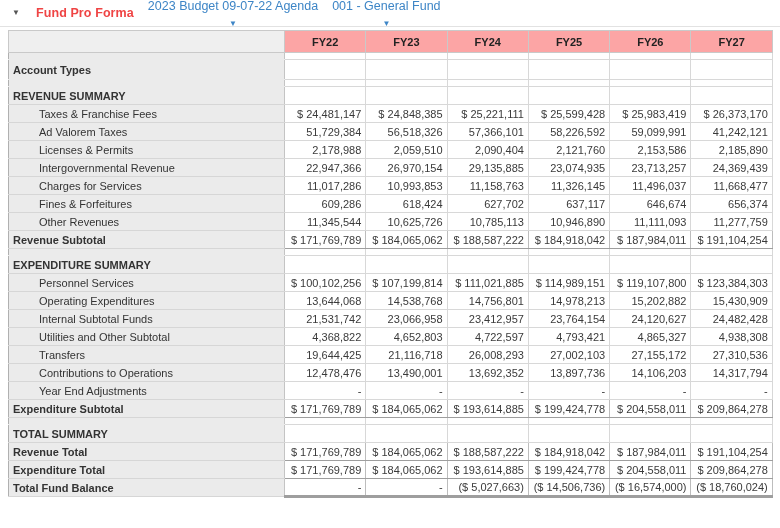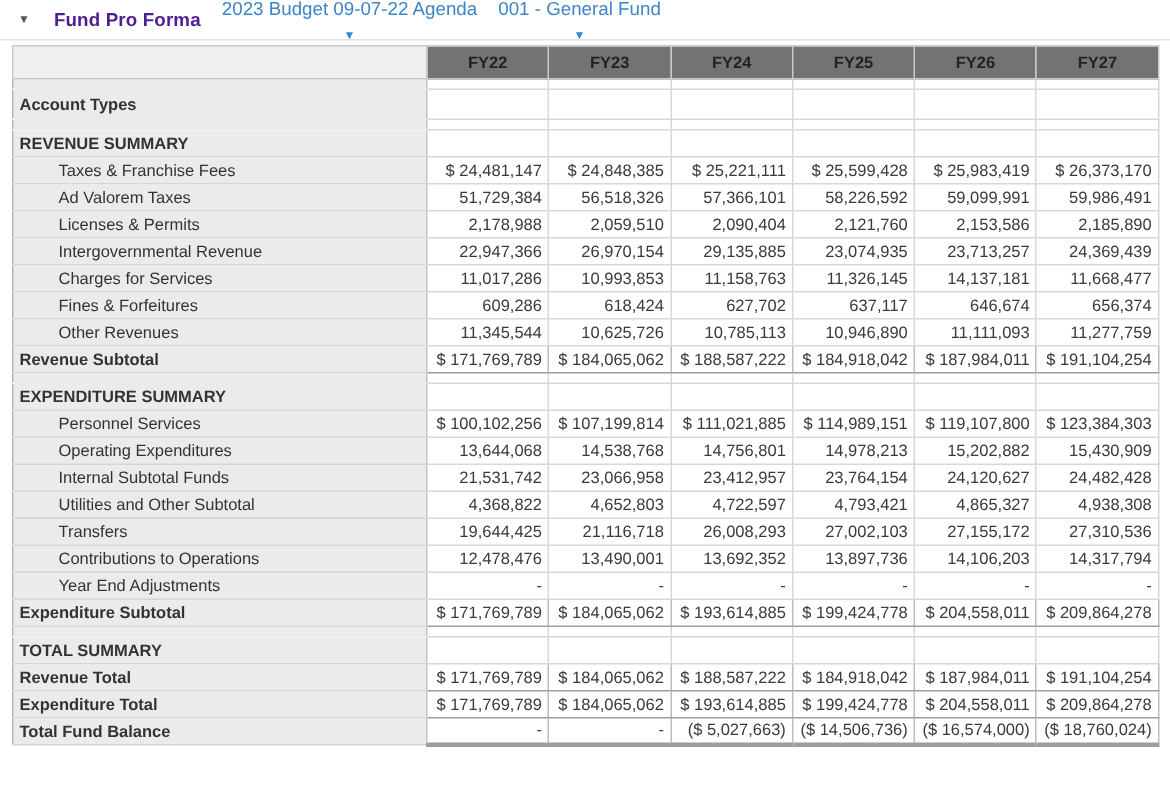--- a/index.html
+++ b/index.html
@@ -12,36 +12,36 @@
   
   .topbar {
     display:flex; align-items:center;
     height:27px; padding:0 10px; gap:14px;
     border-bottom:1px solid #e2e2e2;
     background:#fff;
   }
   .collapse-caret {
     color:#555; font-size:8px; line-height:1; cursor:pointer; padding:2px;
   }
-  .title { font-weight:bold; font-size:12.5px; color:#4c1d95; letter-spacing:0.1px; }
+  .title { font-weight:bold; font-size:12.5px; color:#ef4444; letter-spacing:0.1px; }
   .dropdown {
     color:#3d85c6; font-size:12.5px; display:flex; align-items:center; gap:7px; cursor:pointer;flex-direction:column;
   }
   .dropdown .caret { font-size:8px; line-height:1; }
   
   .table-wrap { margin:3px 8px 0 8px; }
   table {
     border-collapse:collapse; table-layout:fixed; width:764px;
     font-size:11px; border:1px solid #b0b0b0;
   }
   col.c-label { width:276px; }
   col.c-val  { width:81.3px; }
   thead tr { height:22px; }
   th {
-    background:#737373; font-weight:bold; color:#222;
+    background:#fca5a5; font-weight:bold; color:#222;
     border:1px solid #c9c9c9; text-align:center; padding:0 4px;
   }
   th.corner { background:#efefef; }
   tbody tr { height:18px; }
   tbody tr.spacer { height:7px; }
   tbody tr.spacer td { font-size:1px; line-height:1px; }
   tbody tr.label { height:20px; }
   td { padding:0 4px; overflow:hidden; white-space:nowrap; }
   td.lbl {
     background:#ebebeb; text-align:left;
@@ -152,21 +152,21 @@
           <td class="val">$ 25,983,419</td>
           <td class="val">$ 26,373,170</td>
         </tr>
         <tr class="data">
           <td class="lbl">Ad Valorem Taxes</td>
           <td class="val">51,729,384</td>
           <td class="val">56,518,326</td>
           <td class="val">57,366,101</td>
           <td class="val">58,226,592</td>
           <td class="val">59,099,991</td>
-          <td class="val">59,986,491</td>
+          <td class="val">41,242,121</td>
         </tr>
         <tr class="data">
           <td class="lbl">Licenses &amp; Permits</td>
           <td class="val">2,178,988</td>
           <td class="val">2,059,510</td>
           <td class="val">2,090,404</td>
           <td class="val">2,121,760</td>
           <td class="val">2,153,586</td>
           <td class="val">2,185,890</td>
         </tr>
@@ -178,21 +178,21 @@
           <td class="val">23,074,935</td>
           <td class="val">23,713,257</td>
           <td class="val">24,369,439</td>
         </tr>
         <tr class="data">
           <td class="lbl">Charges for Services</td>
           <td class="val">11,017,286</td>
           <td class="val">10,993,853</td>
           <td class="val">11,158,763</td>
           <td class="val">11,326,145</td>
-          <td class="val">14,137,181</td>
+          <td class="val">11,496,037</td>
           <td class="val">11,668,477</td>
         </tr>
         <tr class="data">
           <td class="lbl">Fines &amp; Forfeitures</td>
           <td class="val">609,286</td>
           <td class="val">618,424</td>
           <td class="val">627,702</td>
           <td class="val">637,117</td>
           <td class="val">646,674</td>
           <td class="val">656,374</td>

